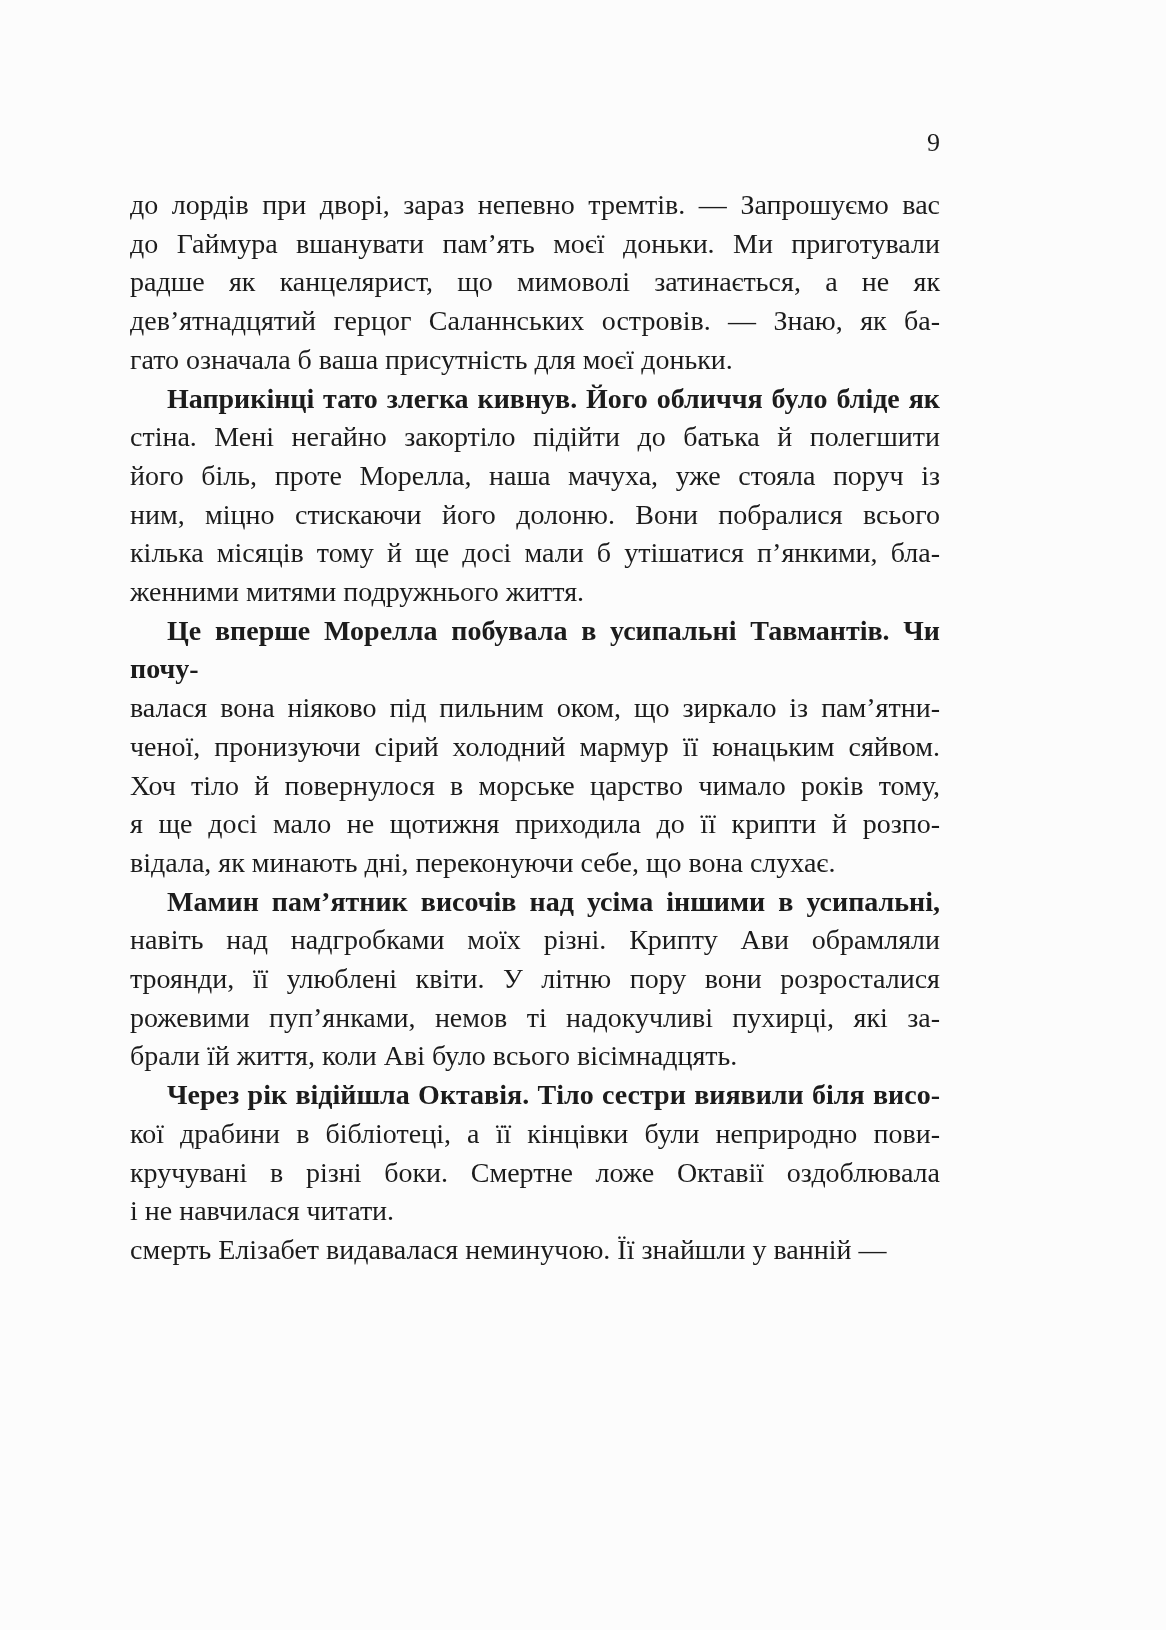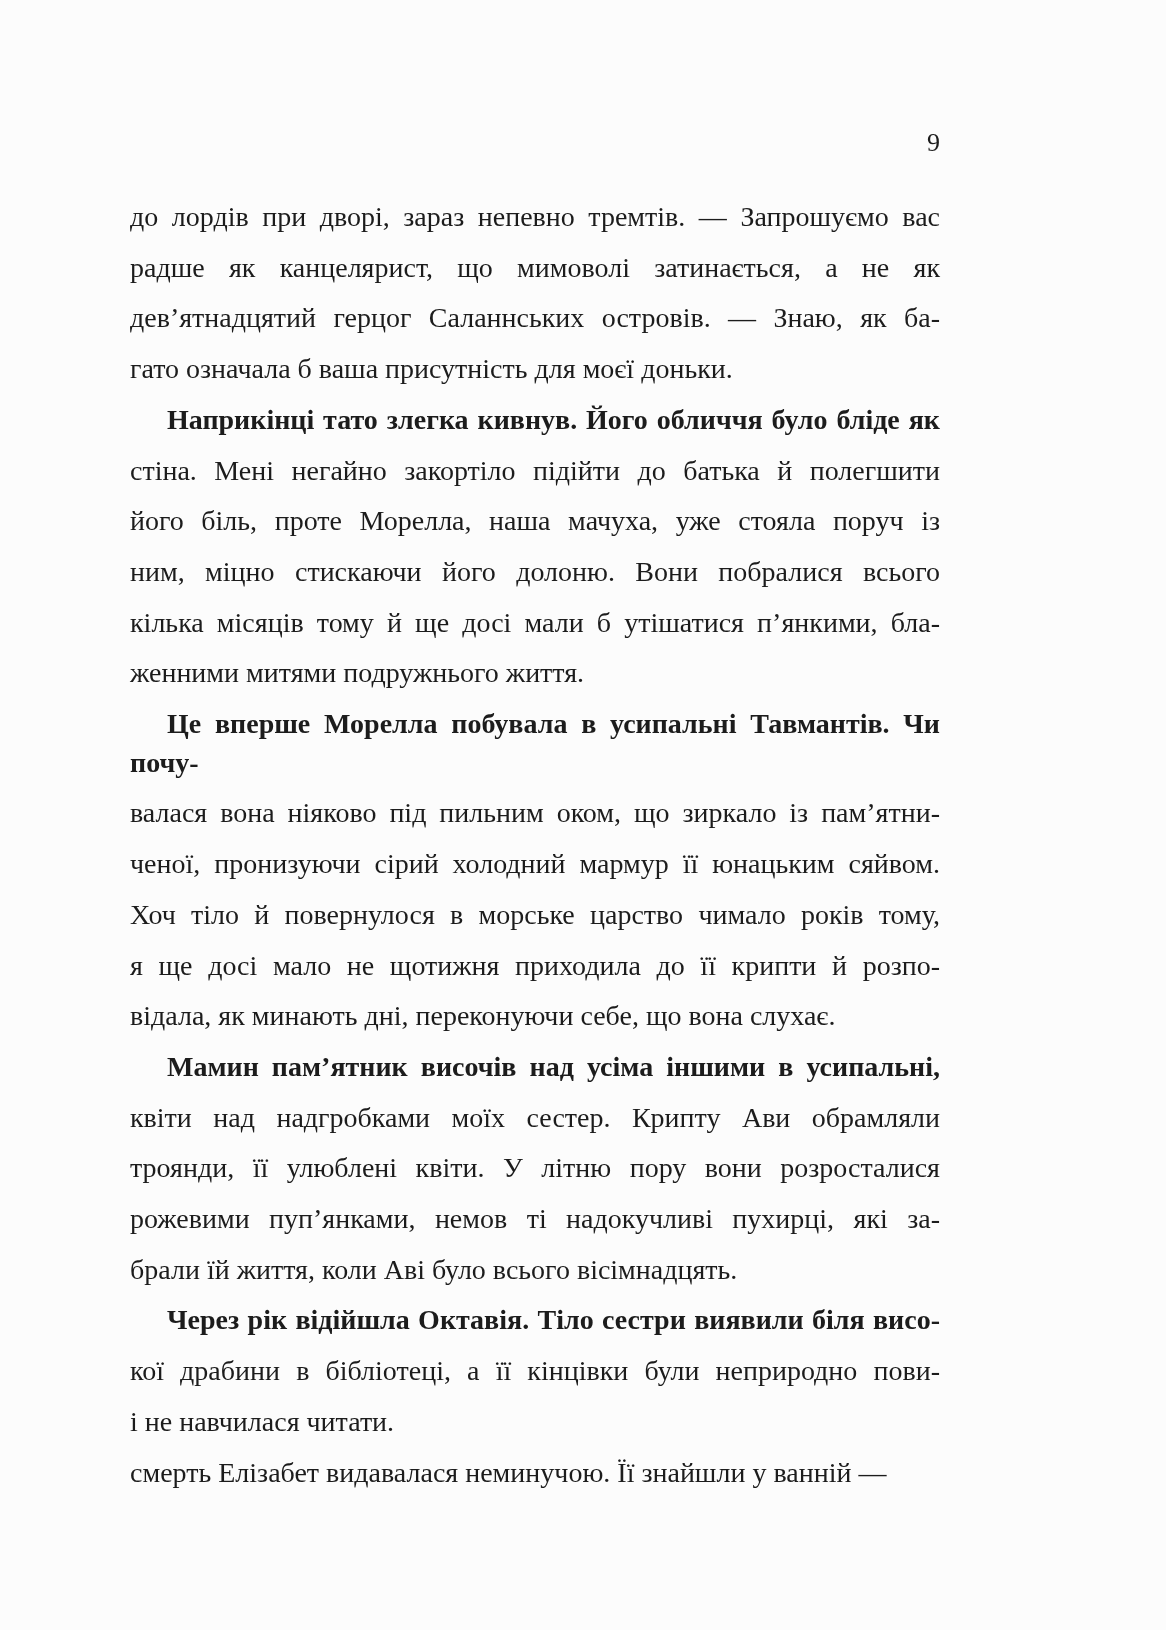--- a/index.html
+++ b/index.html
@@ -26,33 +26,33 @@
     top: 186px;
     left: 130px;
     width: 810px;
     font-size: 28px;
     line-height: 38.7px;
   }
   .paragraph { width: 100%; }
   .line {
     text-align: justify;
     text-align-last: justify;
-    margin-top: 12px;
   }
   .line.last { text-align-last: left; }
   .paragraph.indented .line.first { text-indent: 37px; font-weight: bold; }
 </style>
 </head>
 <body>
 
 <div class="page">
   <div class="page-number">9</div>
   <div class="page-text">
       <div class="paragraph">
         <div class="line first">до лордів при дворі, зараз непевно тремтів. — Запрошуємо вас</div>
+        <div class="line">до Гаймура вшанувати пам’ять моєї доньки. Ми приготували</div>
         <div class="line">радше як канцелярист, що мимоволі затинається, а не як</div>
         <div class="line">дев’ятнадцятий герцог Саланнських островів. — Знаю, як ба-</div>
         <div class="line last">гато означала б ваша присутність для моєї доньки.</div>
       </div>
       <div class="paragraph indented">
         <div class="line first">Наприкінці тато злегка кивнув. Його обличчя було бліде як</div>
         <div class="line">стіна. Мені негайно закортіло підійти до батька й полегшити</div>
         <div class="line">його біль, проте Морелла, наша мачуха, уже стояла поруч із</div>
         <div class="line">ним, міцно стискаючи його долоню. Вони побралися всього</div>
         <div class="line">кілька місяців тому й ще досі мали б утішатися п’янкими, бла-</div>
@@ -61,27 +61,28 @@
       <div class="paragraph indented">
         <div class="line first">Це вперше Морелла побувала в усипальні Тавмантів. Чи почу-</div>
         <div class="line">валася вона ніяково під пильним оком, що зиркало із пам’ятни-</div>
         <div class="line">ченої, пронизуючи сірий холодний мармур її юнацьким сяйвом.</div>
         <div class="line">Хоч тіло й повернулося в морське царство чимало років тому,</div>
         <div class="line">я ще досі мало не щотижня приходила до її крипти й розпо-</div>
         <div class="line last">відала, як минають дні, переконуючи себе, що вона слухає.</div>
       </div>
       <div class="paragraph indented">
         <div class="line first">Мамин пам’ятник височів над усіма іншими в усипальні,</div>
-        <div class="line">квіти над надгробками моїх сестер. Крипту Ави обрамляли</div>
+        <div class="line">навіть над надгробками моїх різні. Крипту Ави обрамляли</div>
         <div class="line">троянди, її улюблені квіти. У літню пору вони розросталися</div>
         <div class="line">рожевими пуп’янками, немов ті надокучливі пухирці, які за-</div>
         <div class="line last">брали їй життя, коли Аві було всього вісімнадцять.</div>
       </div>
       <div class="paragraph indented">
         <div class="line first">Через рік відійшла Октавія. Тіло сестри виявили біля висо-</div>
         <div class="line">кої драбини в бібліотеці, а її кінцівки були неприродно пови-</div>
+        <div class="line">кручувані в різні боки. Смертне ложе Октавії оздоблювала</div>
         <div class="line last">і не навчилася читати.</div>
       </div>
       <div class="paragraph indented">
         <div class="line last">смерть Елізабет видавалася неминучою. Її знайшли у ванній —</div>
       </div>
     </div>
 </div>
 
 </body></html>

